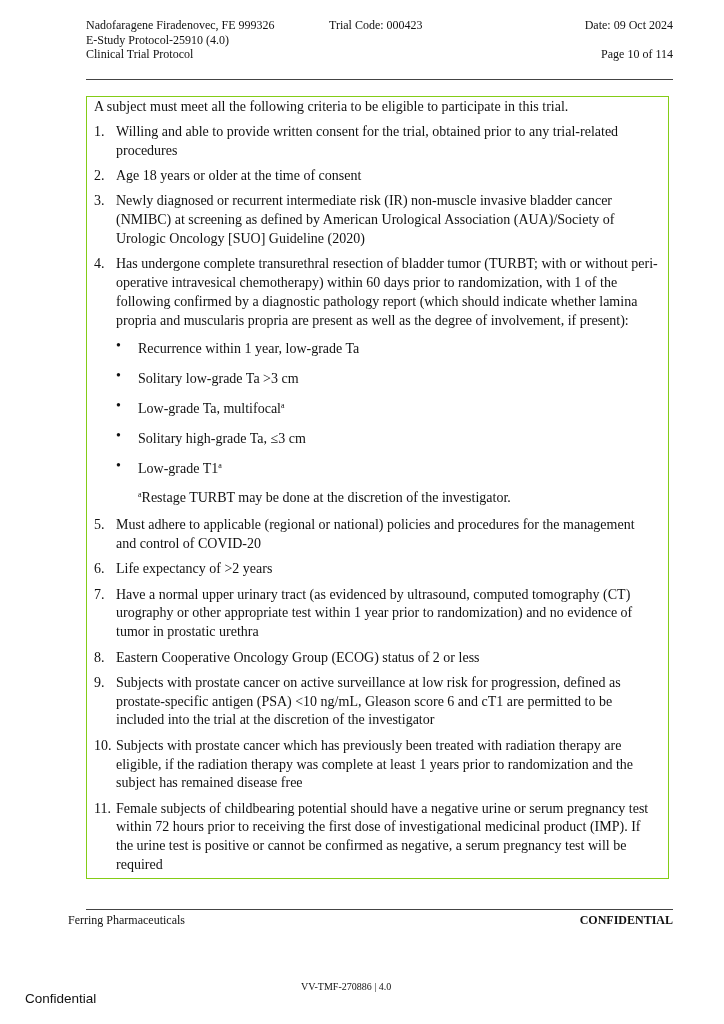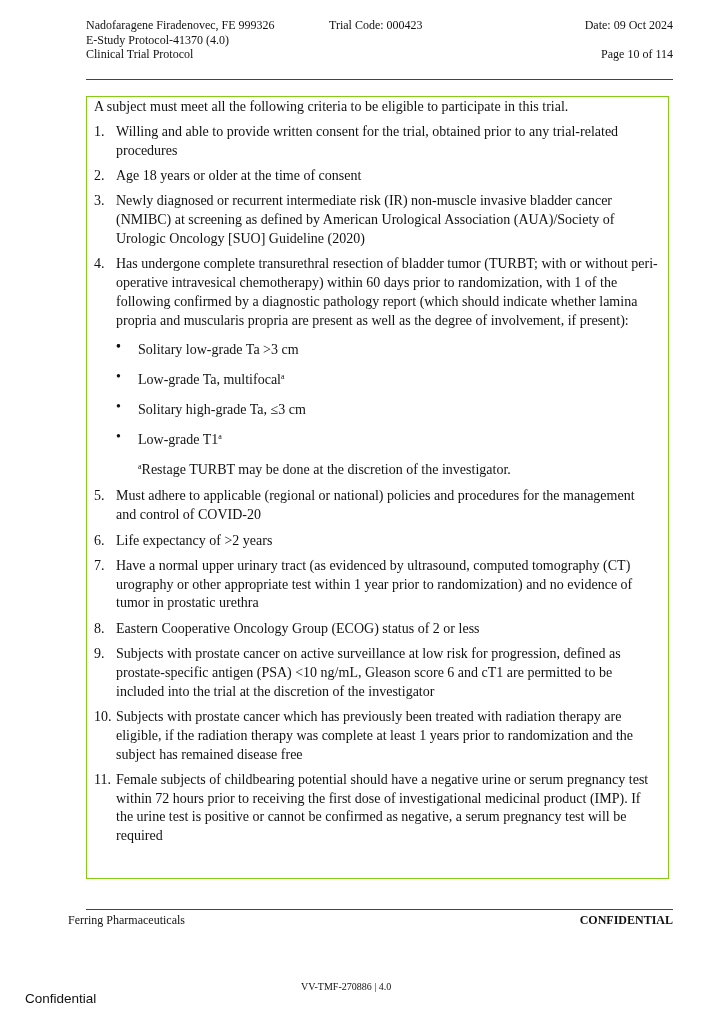--- a/index.html
+++ b/index.html
@@ -27,38 +27,38 @@
 </head>
 <body>
 
 <div class="header">
   <div class="hrow">
     <span>Nadofaragene Firadenovec, FE 999326</span>
     <span class="mid">Trial Code: 000423</span>
     <span>Date: 09 Oct 2024</span>
   </div>
   <div class="hrow">
-    <span>E-Study Protocol-41370 (4.0)</span>
+    <span>E-Study Protocol-25910 (4.0)</span>
   </div>
   <div class="hrow">
     <span>Clinical Trial Protocol</span>
     <span>Page 10 of 114</span>
   </div>
 </div>
 <div class="hline"></div>
 
 <div class="box">
   <div class="intro">A subject must meet all the following criteria to be eligible to participate in this trial.</div>
   <div class="items">
     <div class="item"><span class="num">1.</span><span>Willing and able to provide written consent for the trial, obtained prior to any trial-related procedures</span></div>
     <div class="item"><span class="num">2.</span><span>Age 18 years or older at the time of consent</span></div>
     <div class="item"><span class="num">3.</span><span>Newly diagnosed or recurrent intermediate risk (IR) non-muscle invasive bladder cancer (NMIBC) at screening as defined by American Urological Association (AUA)/Society of Urologic Oncology [SUO] Guideline (2020)</span></div>
     <div class="item"><span class="num">4.</span><span>Has undergone complete transurethral resection of bladder tumor (TURBT; with or without peri-operative intravesical chemotherapy) within 60 days prior to randomization, with 1 of the following confirmed by a diagnostic pathology report (which should indicate whether lamina propria and muscularis propria are present as well as the degree of involvement, if present):</span>
       <div class="bullets">
-        <div class="bullet"><span class="dot">•</span><sup></sup></div>
+        <div class="bullet"><span class="dot">•</span><span>Recurrence within 1 year, low-grade Ta</span><sup></sup></div>
         <div class="bullet"><span class="dot">•</span><span>Solitary low-grade Ta &gt;3 cm</span><sup></sup></div>
         <div class="bullet"><span class="dot">•</span><span>Low-grade Ta, multifocal</span><sup>a</sup></div>
         <div class="bullet"><span class="dot">•</span><span>Solitary high-grade Ta, ≤3 cm</span><sup></sup></div>
         <div class="bullet"><span class="dot">•</span><span>Low-grade T1</span><sup>a</sup></div>
         <div class="footnote"><sup>a</sup><span>Restage TURBT may be done at the discretion of the investigator.</span></div>
       </div>
     </div>
     <div class="item"><span class="num">5.</span><span>Must adhere to applicable (regional or national) policies and procedures for the management and control of COVID-20</span></div>
     <div class="item"><span class="num">6.</span><span>Life expectancy of &gt;2 years</span></div>
     <div class="item"><span class="num">7.</span><span>Have a normal upper urinary tract (as evidenced by ultrasound, computed tomography (CT) urography or other appropriate test within 1 year prior to randomization) and no evidence of tumor in prostatic urethra</span></div>

